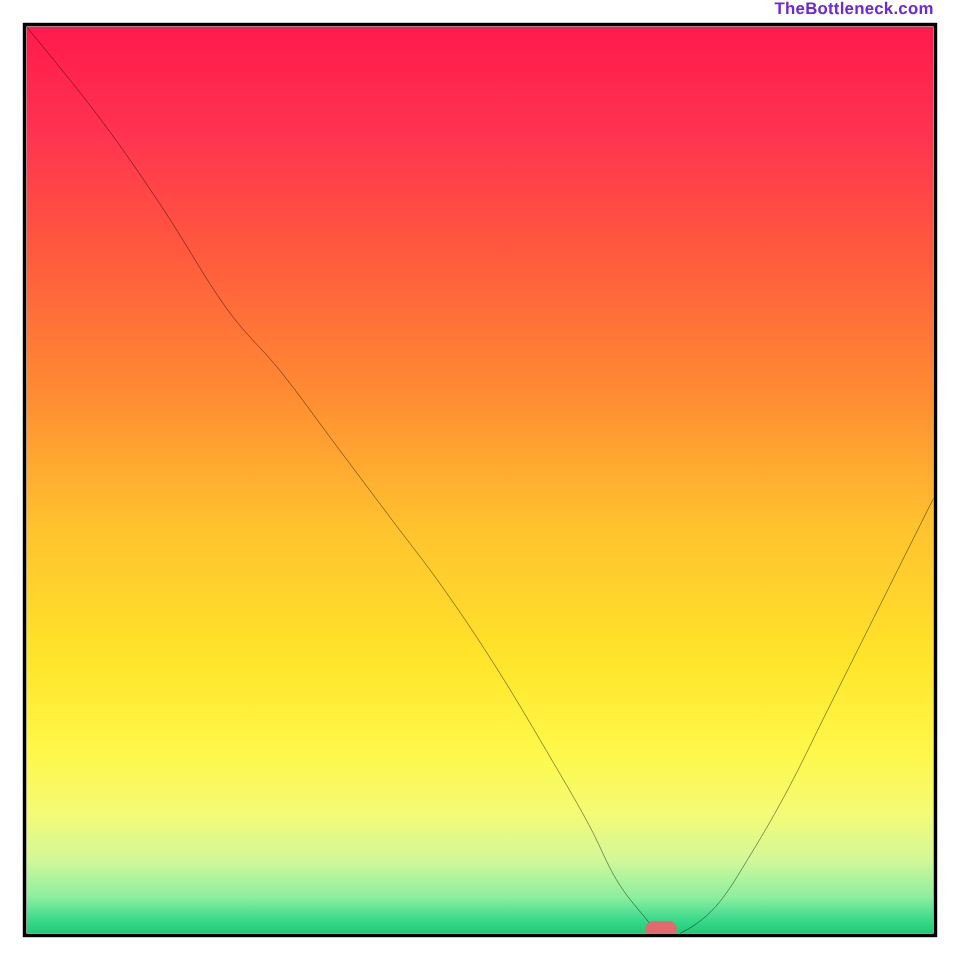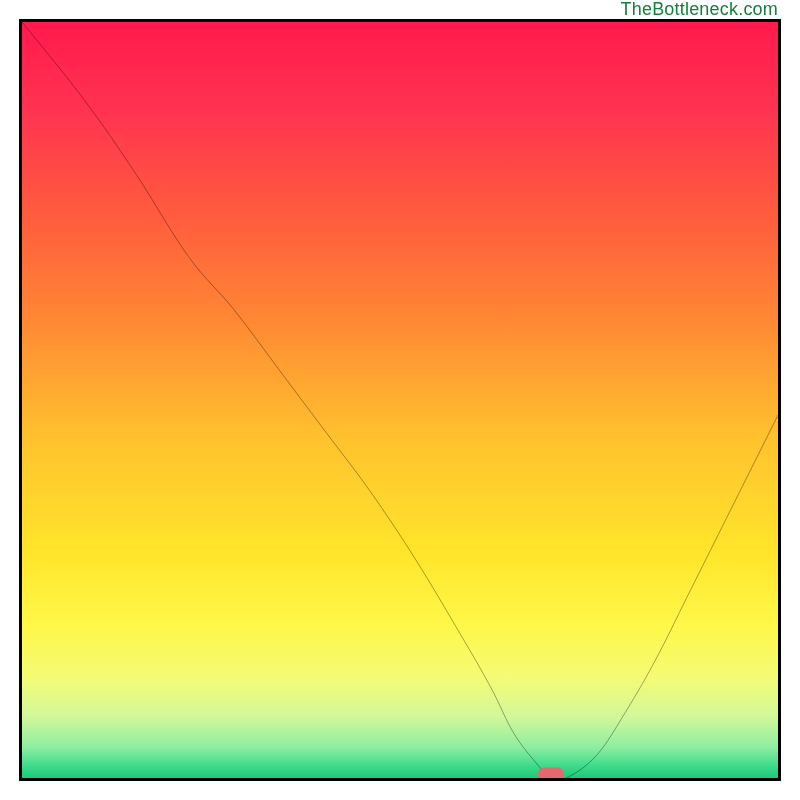--- a/index.html
+++ b/index.html
@@ -41,23 +41,23 @@
     width: 26px;
     height: 13px;
     border-radius: 7px;
     background: #e26a6f;
     transform: translate(-50%, -50%);
   }
   .watermark {
     position: absolute;
     top: -1px;
     right: 22px;
-    font-size: 18px;
-    font-weight: 400;
-    color: #15803d;
+    font-size: 14px;
+    font-weight: 700;
+    color: #6d28d9;
     letter-spacing: 0.2px;
   }
 </style>
 </head>
 <body>
 
 <div class="chart-container">
   <div class="watermark">TheBottleneck.com</div>
 
   <div class="plot-area">

